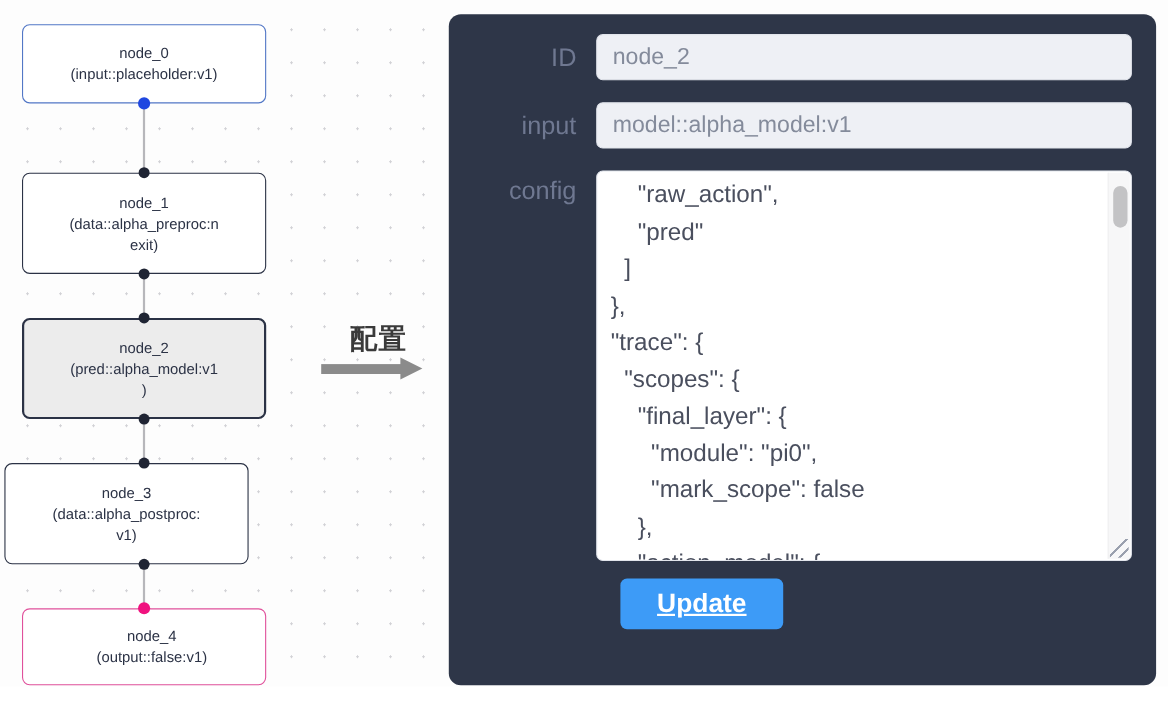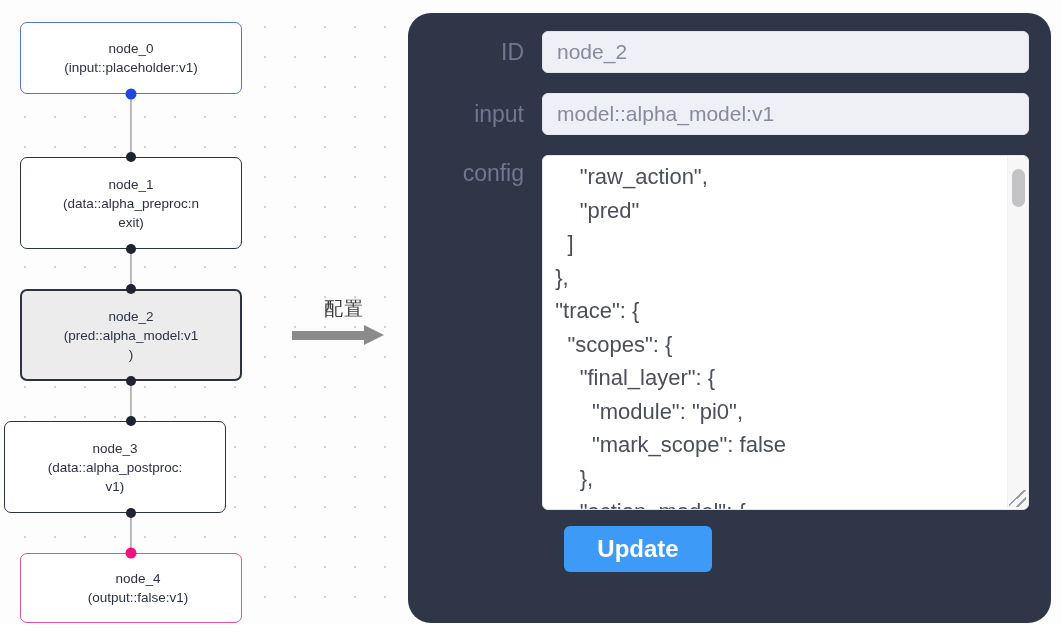--- a/index.html
+++ b/index.html
@@ -58,43 +58,44 @@
 
   
   .edge {
     position: absolute; width: 2.2px; background: #b7b7bb; z-index: 1;
     transform: translateX(-50%);
   }
 
   
   #transition { position: absolute; left: 292px; top: 296px; width: 104px; }
   #transition .tlabel {
-    font-size: 19px; color: #3a3a3a; text-align: center;
+    font-size: 25px; color: #3a3a3a; text-align: center;
     letter-spacing: 1px; line-height: 24px;
     font-family: "DejaVu Sans", sans-serif;
+    font-weight: bold;
   }
   #transition .arrow { margin-top: 6px; position: relative; height: 18px; }
   #transition .arrow .shaft {
     position: absolute; left: 0; top: 5px; width: 74px; height: 9px;
     background: #8b8b8b;
   }
   #transition .arrow .head {
     position: absolute; left: 72px; top: -1px;
     width: 0; height: 0;
     border-top: 10px solid transparent;
     border-bottom: 10px solid transparent;
     border-left: 20px solid #8b8b8b;
   }
 
   
   #panel {
     position: absolute; left: 408px; top: 13px;
     width: 643px; height: 610px;
     background: #2e3648;
-    border-radius: 23px;
+    border-radius: 11px;
     padding: 18px 22px 0 22px;
     overflow: hidden;
   }
   .field-row { display: flex; align-items: flex-start; margin-bottom: 20px; }
   .field-label {
     width: 112px; flex: none; text-align: right; padding-right: 18px;
     color: #6f7891; font-size: 23px; line-height: 42px;
     font-weight: 400;
   }
   .field-input {
@@ -136,20 +137,21 @@
   }
 
   #update-btn {
     margin-left: 134px; margin-top: 4px;
     width: 148px; height: 46px;
     background: #3d9bf7; border: none; border-radius: 6px;
     color: #ffffff; font-size: 24px; font-weight: 700;
     font-family: "Liberation Sans", sans-serif;
     display: flex; align-items: center; justify-content: center;
     cursor: pointer;
+    text-decoration: underline;
   }
 
   
   #bottom-strip {
     position: absolute; left: 0; bottom: 0; width: 1062px; height: 19px;
     background: #ffffff;
   }
 </style>
 </head>
 <body>

